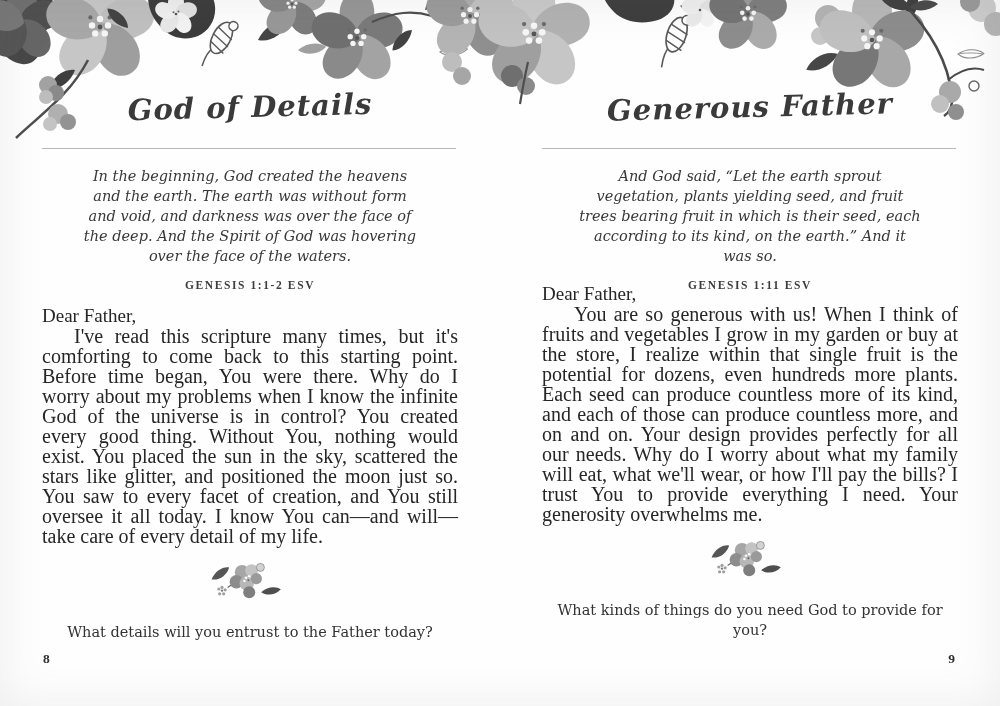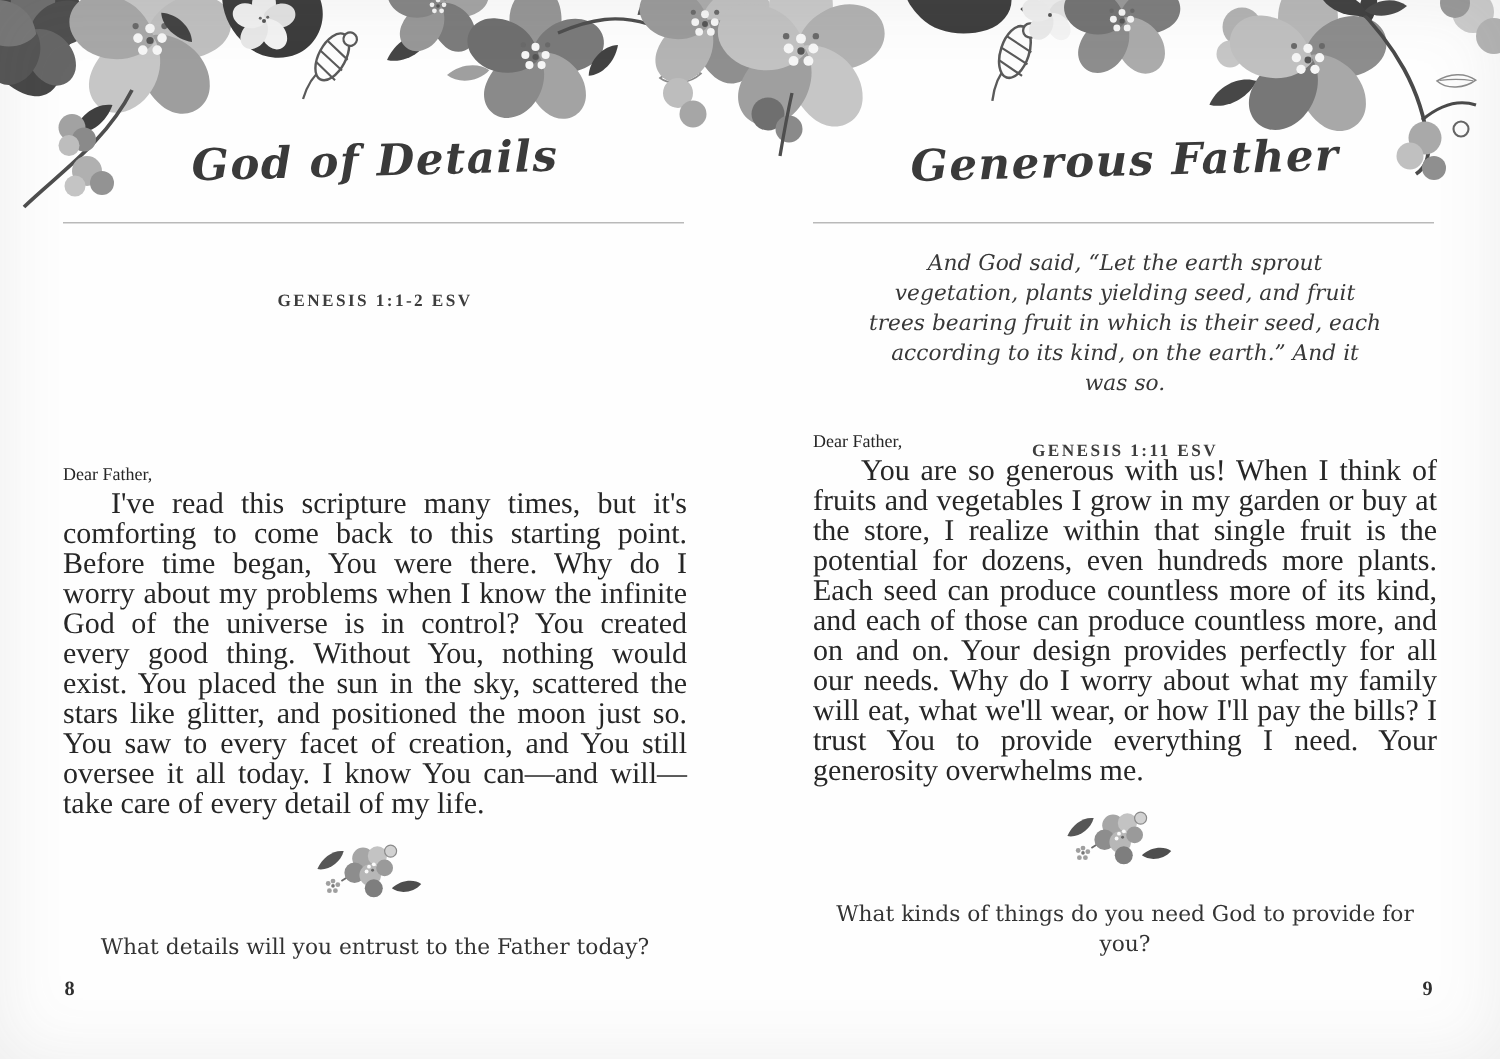--- a/index.html
+++ b/index.html
@@ -41,30 +41,30 @@
     text-align: center;
   }
   .verse {
     margin: 0;
     font-family: "DejaVu Serif", serif;
     font-style: italic;
     font-size: 14.5px; line-height: 20px;
     color: #383838;
   }
   .reference {
-    margin-top: 29px;
+    margin-top: 13px;
     font-family: "Liberation Serif", serif;
     font-weight: 700; font-size: 11.5px;
     letter-spacing: 1.6px; color: #3d3d3d;
   }
   .content { position: absolute; left: 0; right: 0; }
   .page.left  .content { top: 306px; }
   .page.right .content { top: 284px; }
   .salutation {
-    font-size: 12px; line-height: 20px; color: #262626;
+    font-size: 19px; line-height: 20px; color: #262626;
   }
   .body-text {
     margin: 0; text-indent: 32px;
     font-size: 20px; line-height: 20px;
     text-align: justify; color: #262626;
   }
   .ornament { display: block; margin: 9px auto 0; }
   .question {
     margin: 15px 0 0; text-align: center;
     font-family: "DejaVu Serif", serif;
@@ -259,20 +259,21 @@
   <circle cx="974" cy="86" r="5" fill="#fdfdfd" stroke="#666" stroke-width="1.4"></circle>
   <circle cx="982" cy="8" r="14" fill="#cdcdcd"></circle>
     <circle cx="996" cy="24" r="12" fill="#b5b5b5"></circle>
   <circle cx="970" cy="2" r="10" fill="#9a9a9a"></circle>
 </svg>
 
 <section class="page left">
   <h1 class="title">God of Details</h1>
   <div class="rule"></div>
   <div class="scripture-block">
+    <p class="verse">In the beginning, God created the heavens and the earth. The earth was without form and void, and darkness was over the face of the deep. And the Spirit of God was hovering over the face of the waters.</p>
     <div class="reference">GENESIS 1:1-2 ESV</div>
   </div>
   <div class="content">
     <div class="salutation">Dear Father,</div>
     <p class="body-text">I've read this scripture many times, but it's comforting to come back to this starting point. Before time began, You were there. Why do I worry about my problems when I know the infinite God of the universe is in control? You created every good thing. Without You, nothing would exist. You placed the sun in the sky, scattered the stars like glitter, and positioned the moon just so. You saw to every facet of creation, and You still oversee it all today. I know You can—and will—take care of every detail of my life.</p>
     <svg class="ornament" width="80" height="52" viewBox="0 0 100 52" aria-hidden="true">
         <use href="#flower-cluster"></use>
       </svg>
     <p class="question">What details will you entrust to the Father today?</p>
   </div>

